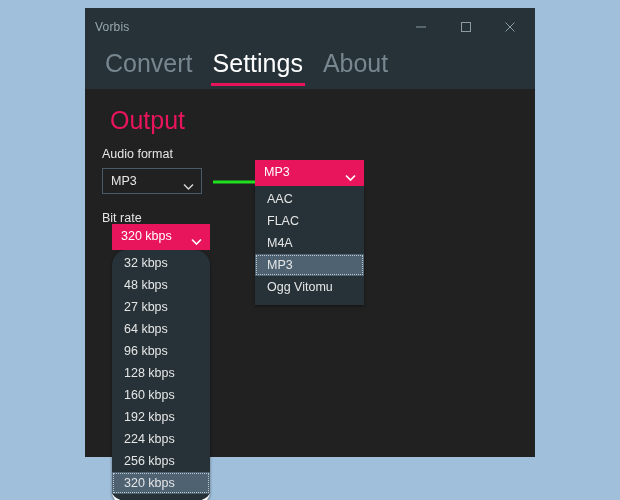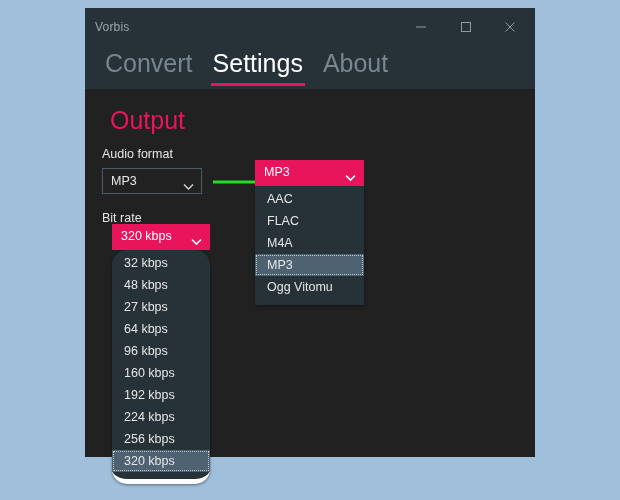--- a/index.html
+++ b/index.html
@@ -292,19 +292,20 @@
           <polyline points="1,1.5 5.5,6 10,1.5" fill="none" stroke="#ffffff" stroke-width="1.6"></polyline>
         </svg>
     </span>
   </div>
   <div class="dd-list">
     <div class="dd-item">32 kbps</div>
     <div class="dd-item">48 kbps</div>
     <div class="dd-item">27 kbps</div>
     <div class="dd-item">64 kbps</div>
     <div class="dd-item">96 kbps</div>
+    <div class="dd-item">128 kbps</div>
     <div class="dd-item">160 kbps</div>
     <div class="dd-item">192 kbps</div>
     <div class="dd-item">224 kbps</div>
     <div class="dd-item">256 kbps</div>
     <div class="dd-item selected">320 kbps</div>
   </div>
 </div>
 
 </body></html>

